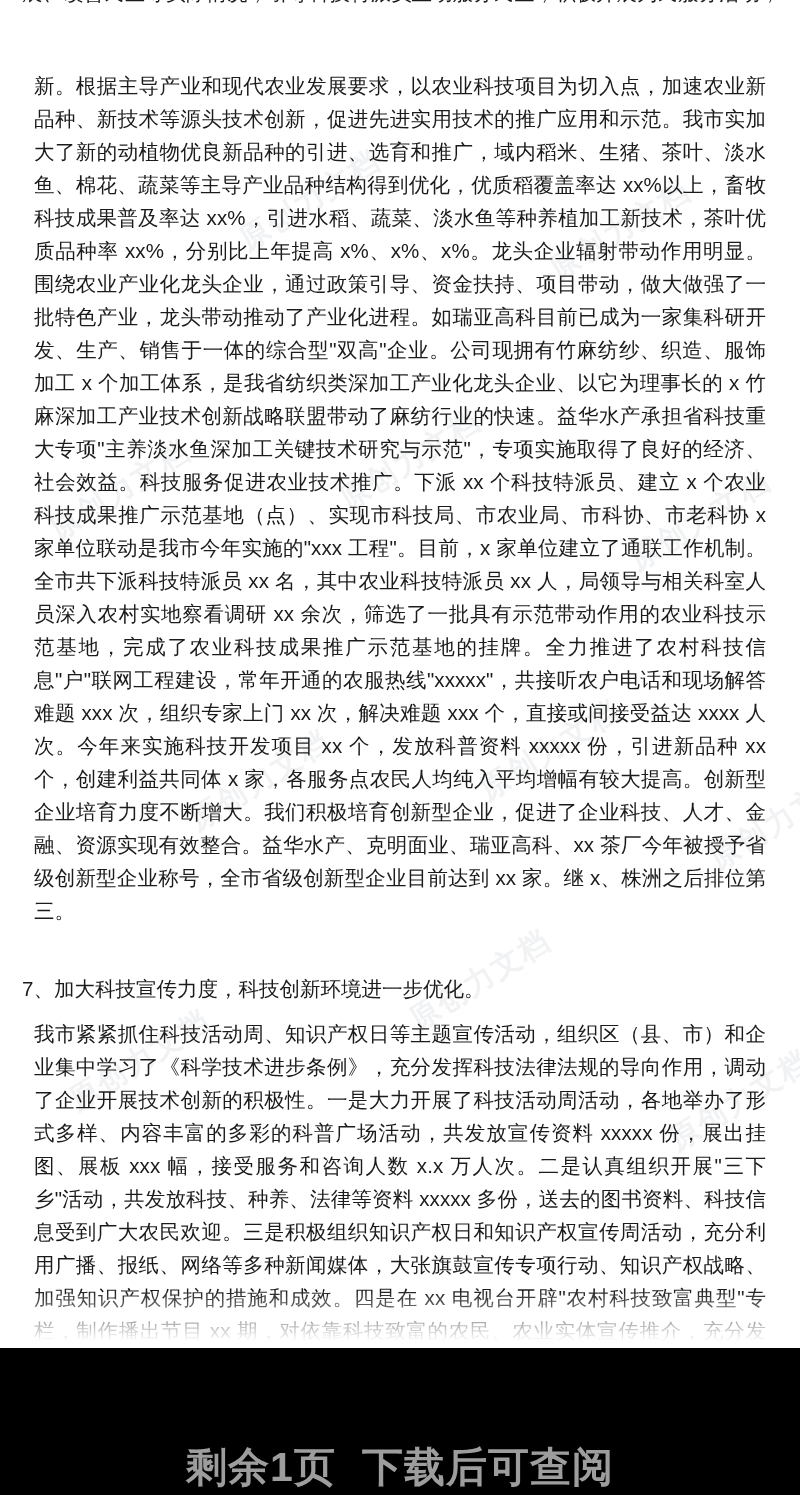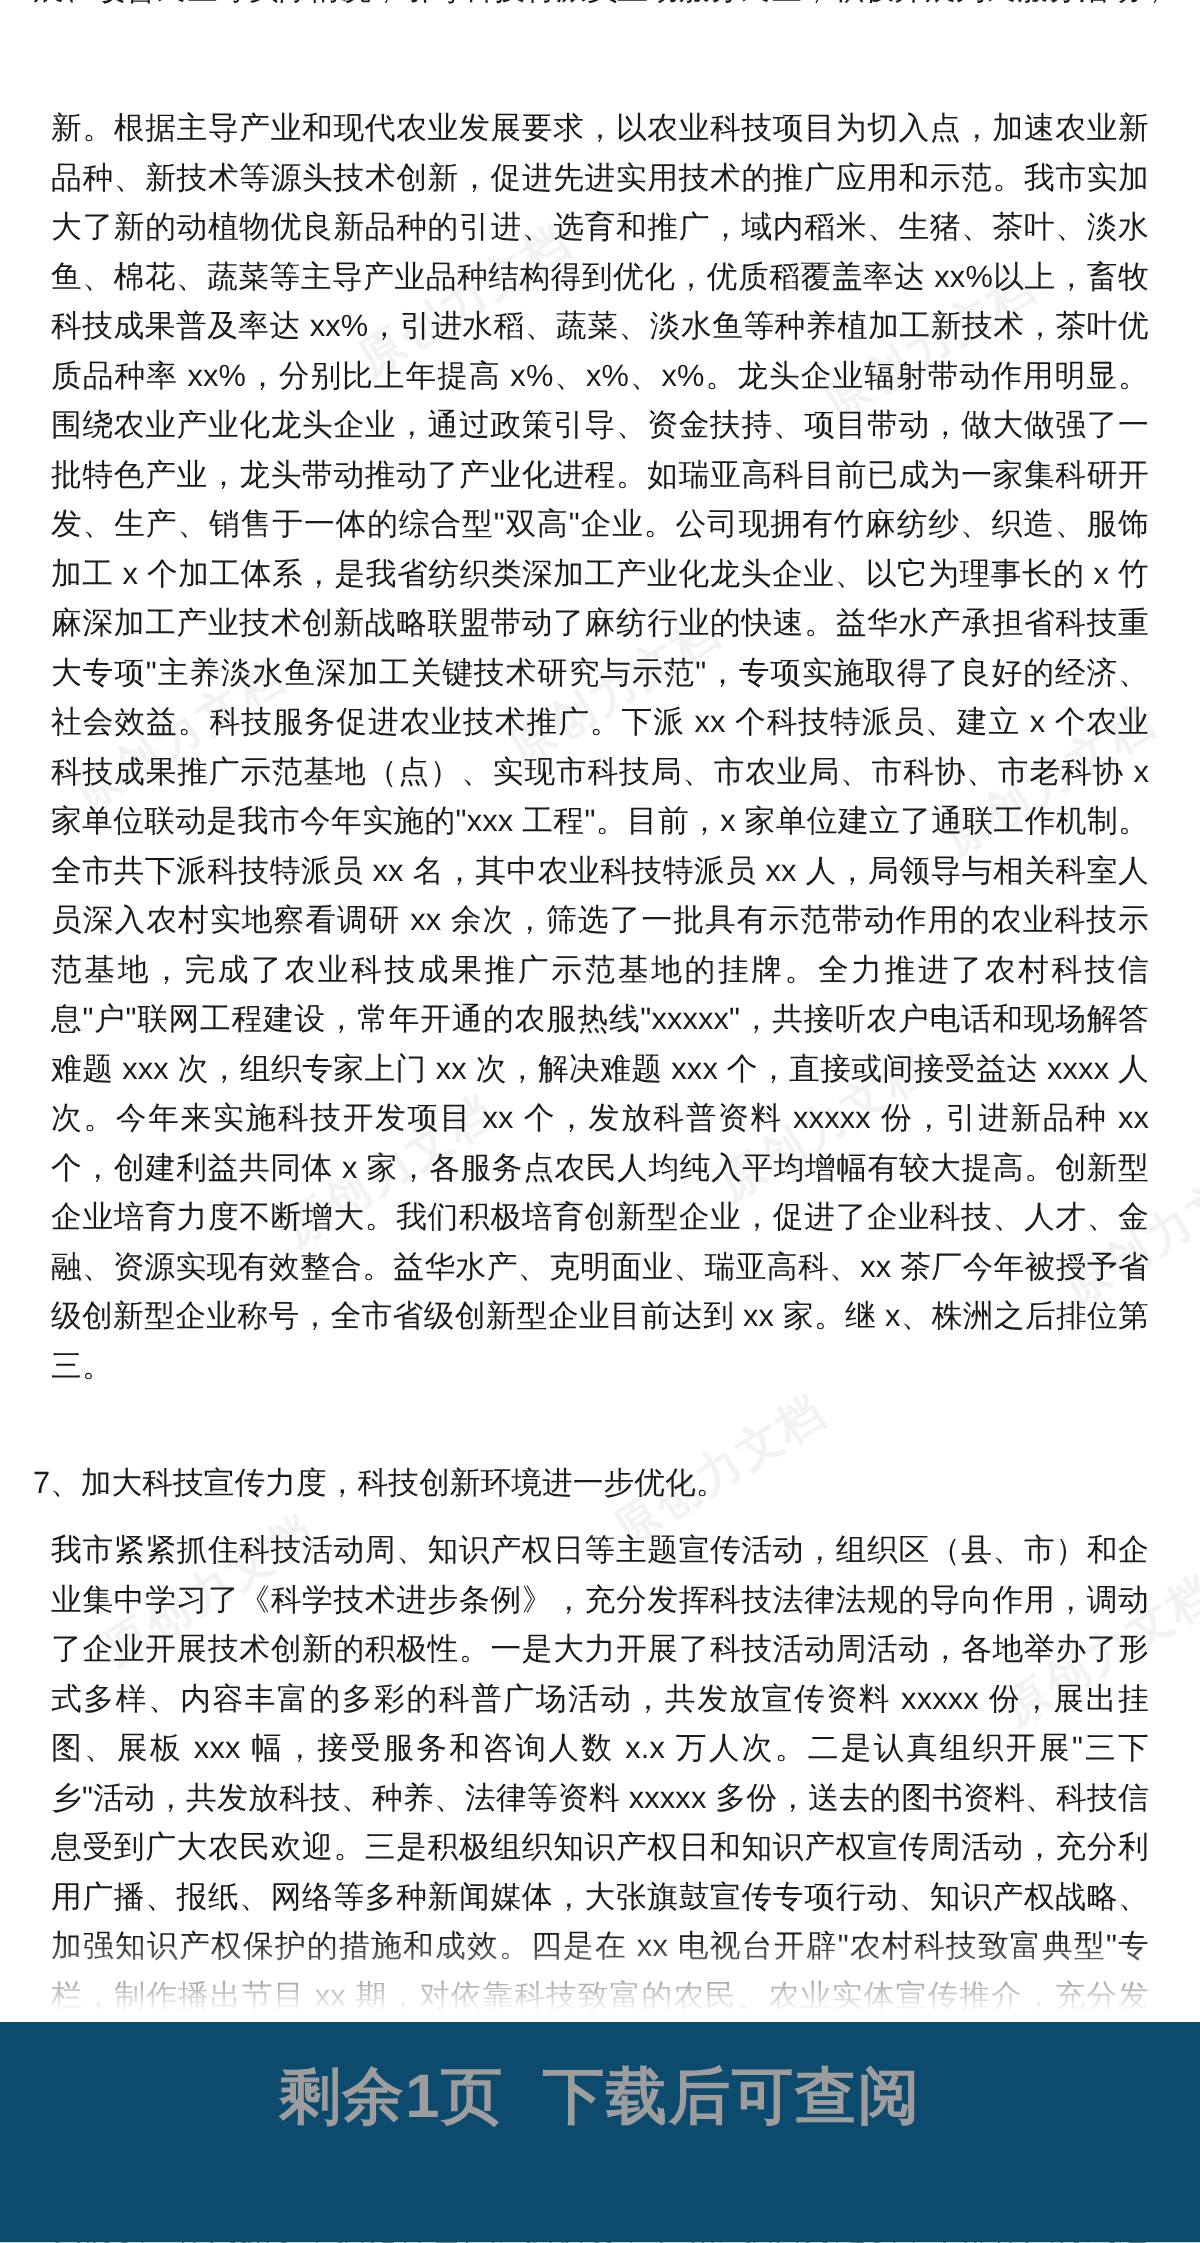--- a/index.html
+++ b/index.html
@@ -116,24 +116,24 @@
     height: 60px;
     background: linear-gradient(to bottom, rgba(255,255,255,0), #ffffff 85%);
     z-index: 3;
   }
   .paywall {
     position: absolute;
     left: 0;
     right: 0;
     top: 1348px;
     height: 147px;
-    background: #0c4a6e;
+    background: #000000;
     z-index: 4;
     display: flex;
-    align-items: flex-start;
+    align-items: flex-end;
     justify-content: center;
     padding-top: 22px;
     box-sizing: border-box;
   }
   .paywall-text {
     font-size: 41px;
     font-weight: 700;
     color: #9d9d9d;
     letter-spacing: 1px;
     font-family: "Liberation Sans", "DejaVu Sans", sans-serif;

